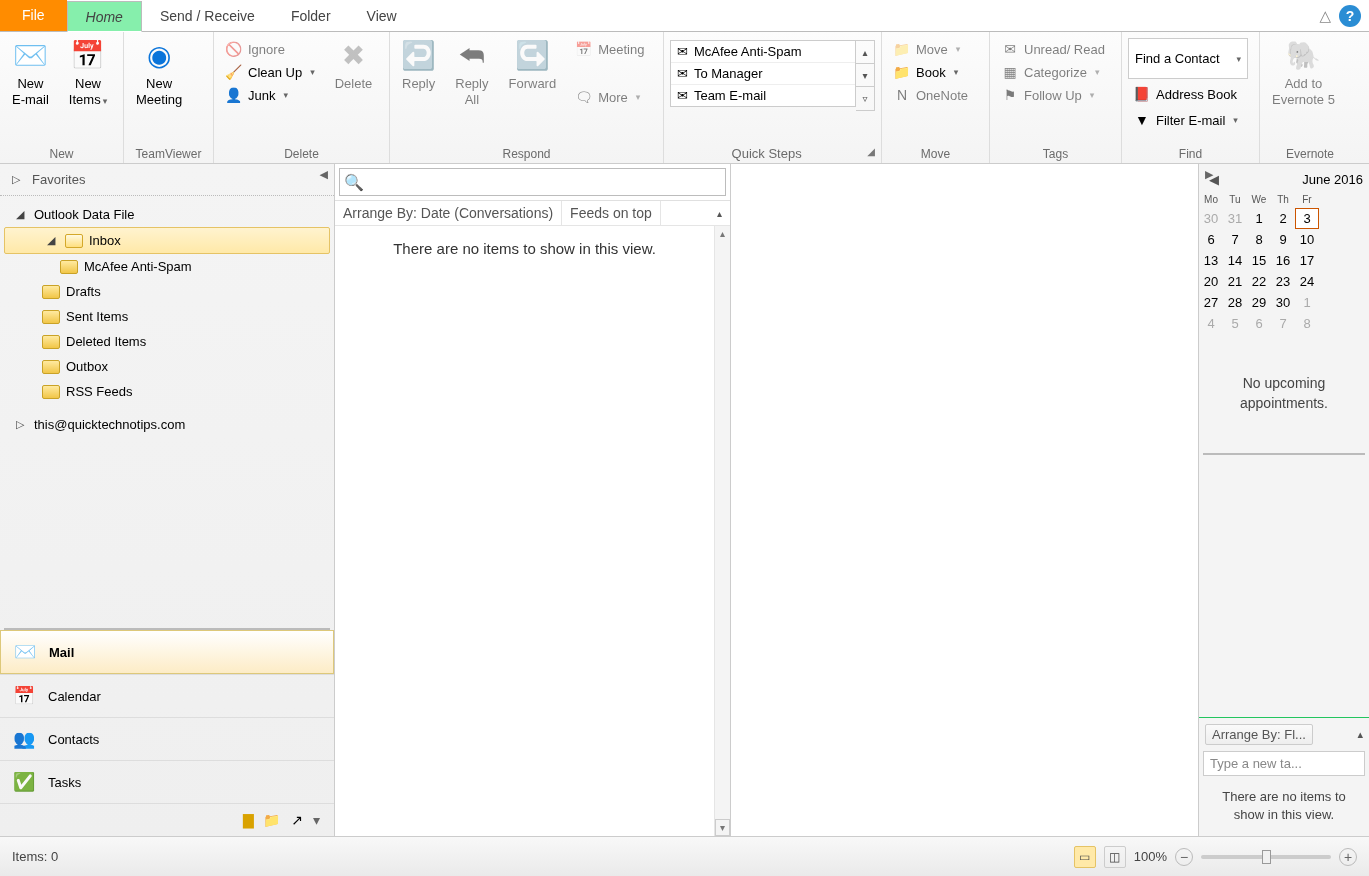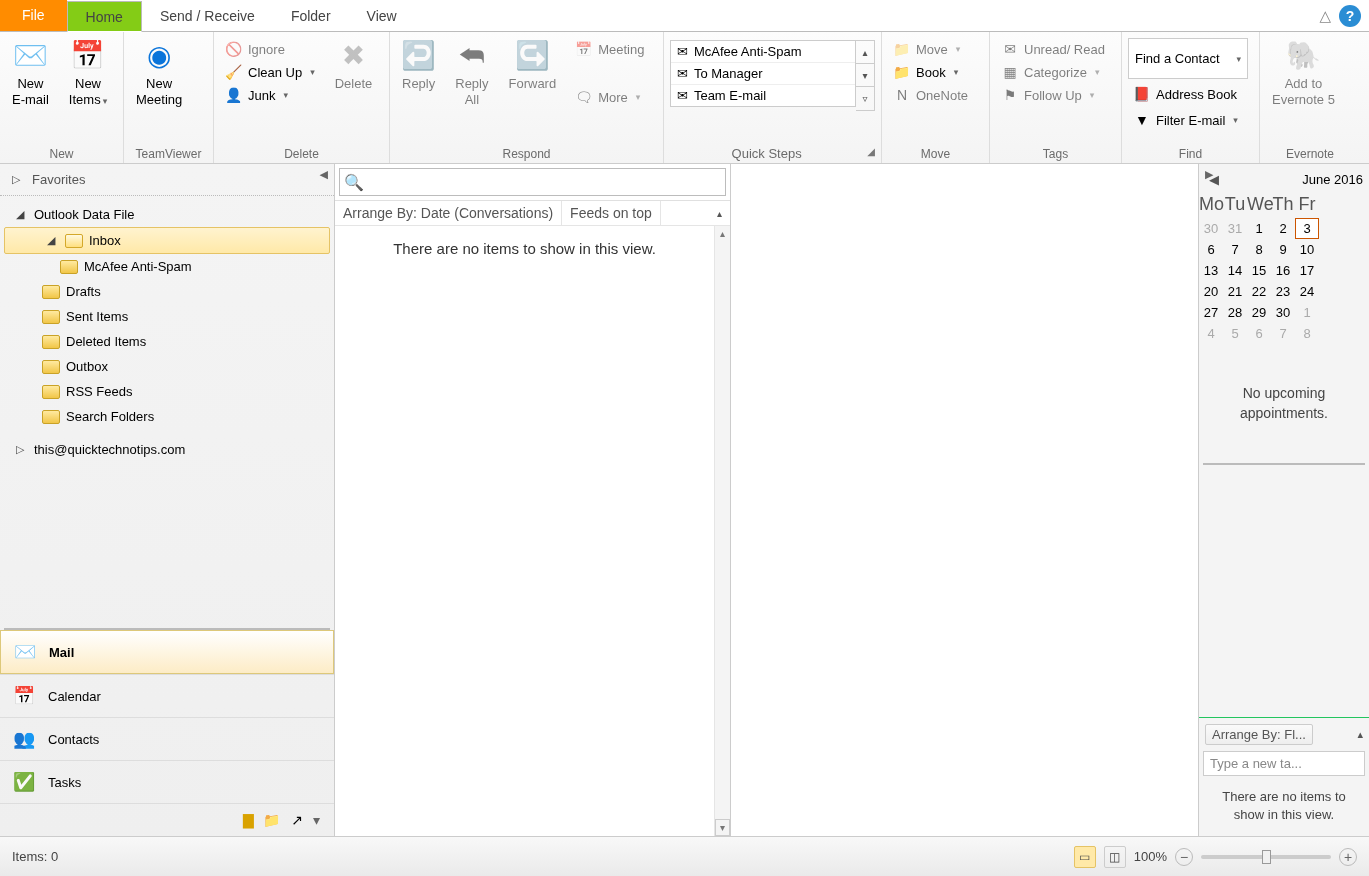--- a/index.html
+++ b/index.html
@@ -1,21 +1,21 @@
 <!DOCTYPE html>
 <html><head>
 <meta charset="utf-8">
 <style>
 * { margin:0; padding:0; box-sizing:border-box; font-family:"Segoe UI",Tahoma,sans-serif; font-size:13px; }
 body { background:#fff; width:1369px; height:876px; overflow:hidden; position:relative; }
 
 .tabs { height:32px; background:#fff; border-bottom:1px solid #bbb; display:flex; align-items:flex-end; position:relative; }
 .tab-file { background:#ff8c00; color:#fff; padding:7px 22px; font-size:14px; height:32px; display:flex; align-items:center; cursor:pointer; }
 .tab { padding:7px 18px; font-size:14px; color:#444; cursor:pointer; height:31px; display:flex; align-items:center; }
-.tab.active { border:1px solid #bbb; border-bottom:1px solid #fff; background:#84cc16; margin-bottom:-1px; }
+.tab.active { border:1px solid #bbb; border-bottom:1px solid #fff; background:#86efac; margin-bottom:-1px;font-style:italic; }
 .tabs-right { position:absolute; right:8px; top:5px; display:flex; gap:8px; align-items:center; }
 .help-icon { width:22px; height:22px; border-radius:50%; background:#2a8dd4; color:#fff; display:flex; align-items:center; justify-content:center; font-weight:bold; font-size:14px; cursor:pointer; }
 .cloud-icon { color:#888; font-size:15px; cursor:pointer; }
 
 .ribbon { height:132px; background:linear-gradient(to bottom,#fcfcfc,#f4f4f4); border-bottom:1px solid #ccc; display:flex; }
 .rgroup { border-right:1px solid #ddd; display:flex; flex-direction:column; padding:4px 2px 0; }
 .rgroup-body { flex:1; display:flex; align-items:flex-start; }
 .rgroup-label { text-align:center; font-size:12px; color:#6b6b6b; padding:4px 0 2px; }
 .rbig { display:flex; flex-direction:column; align-items:center; justify-content:flex-start; padding:4px 10px; cursor:pointer; text-align:center; line-height:1.2; font-size:13px; }
 .rbig .ico { width:32px; height:32px; margin-bottom:4px; display:flex; align-items:center; justify-content:center; font-size:28px; }
@@ -71,21 +71,21 @@
 
 .reading { flex:1; background:#fff; border-right:1px solid #ccc; }
 
 .todo { width:170px; background:#f4f4f4; display:flex; flex-direction:column; position:relative; }
 .todo-collapse { position:absolute; left:6px; top:4px; font-size:11px; color:#666; cursor:pointer; }
 .cal-head { display:flex; align-items:center; justify-content:space-between; padding:8px 6px 4px; font-size:14px; }
 .cal-head .arrow { cursor:pointer; color:#555; padding:0 4px; }
 .cal { font-size:12px; }
 .cal-row { display:flex; }
 .cal-row span { width:24px; text-align:center; padding:3px 0; }
-.cal-row.hdr span { color:#555; font-size:18px; }
+.cal-row.hdr span { color:#555; font-size:10px; }
 .cal-row .other { color:#aaa; }
 .cal-row .today { border:1px solid #cc5500; background:#fff; padding:2px 0; }
 .appt-msg { text-align:center; font-size:14px; color:#444; padding:40px 8px; line-height:1.4; }
 .task-zone { border-top:1px solid #22c55e; margin-top:auto; padding:4px; }
 .task-arr { display:flex; align-items:center; padding:2px; font-size:13px; color:#555; }
 .task-arr .btn { background:linear-gradient(to bottom,#fafafa,#eee); border:1px solid #ccc; padding:2px 6px; border-radius:2px; cursor:pointer; margin-right:4px;}
 .task-input { border:1px solid #ccc; background:#fff; padding:4px 6px; font-size:13px; color:#888; margin:4px 0; }
 .task-empty { text-align:center; font-size:13px; padding:8px 4px; color:#444; line-height:1.4; }
 
 .status { position:absolute; left:0; right:0; bottom:0; height:40px; background:linear-gradient(to bottom,#f8f8f8,#eaeaea); border-top:1px solid #ccc; display:flex; align-items:center; padding:0 12px; font-size:13px; color:#444; }
@@ -328,24 +328,20 @@
         <span>Deleted Items</span>
       </div>
     <div class="tree-item lvl1">
         <span class="folder-ico"></span>
         <span>Outbox</span>
       </div>
     <div class="tree-item lvl1">
         <span class="folder-ico"></span>
         <span>RSS Feeds</span>
       </div>
-    <div class="tree-item lvl1">
-        <span class="folder-ico"></span>
-        <span>Search Folders</span>
-      </div>
     <div class="tree-item" style="margin-top:8px">
         <span class="expander">▷</span>
         <span>this@quicktechnotips.com</span>
       </div>
 
     <div class="nav-bottom">
       <div class="nav-hr-top"></div>
       <div class="nav-btn sel">
           <span class="ico">✉️</span>
           <span>Mail</span>

